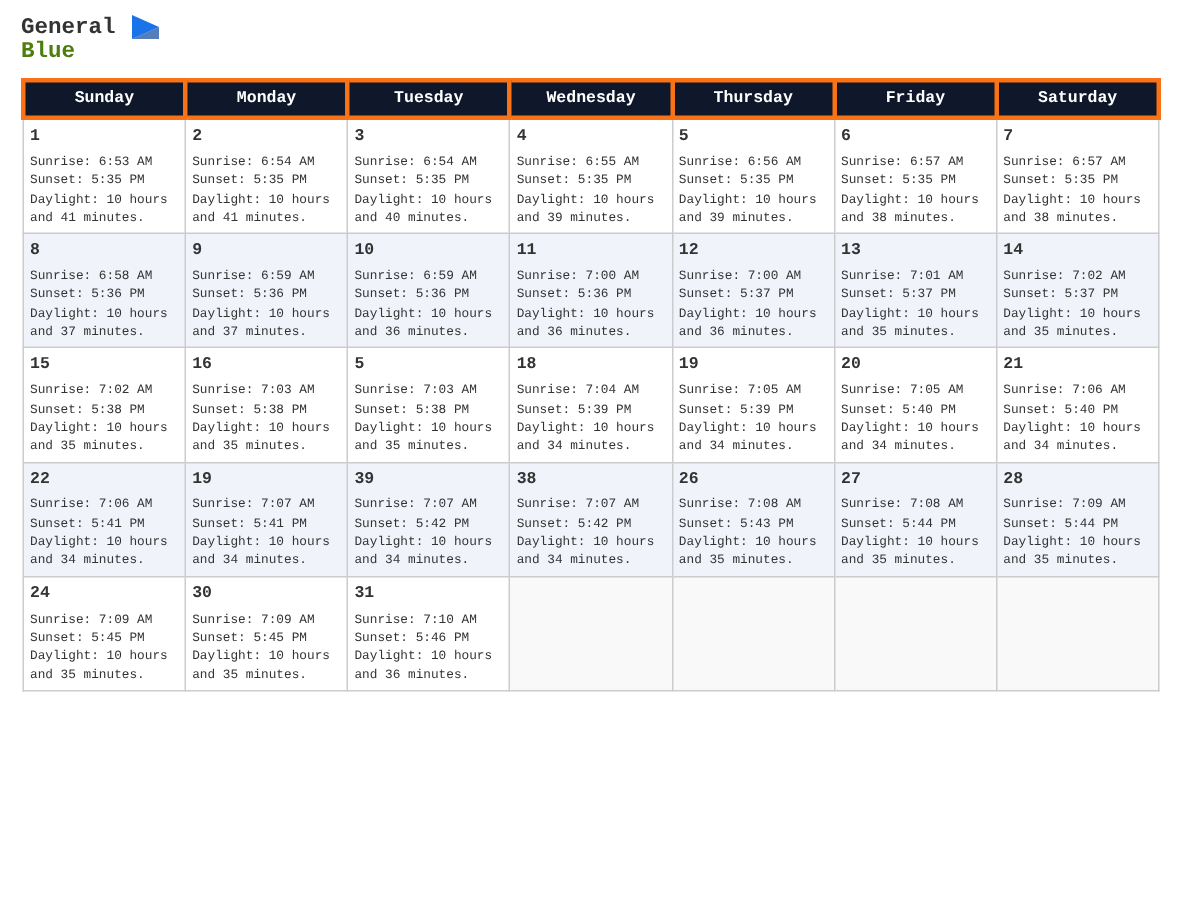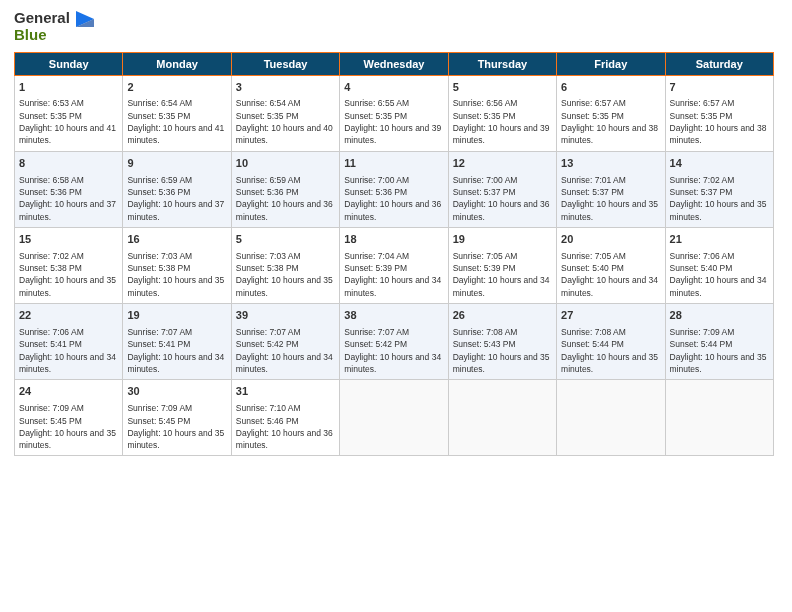--- a/index.html
+++ b/index.html
@@ -8,20 +8,21 @@
       background: #fff;
       width: 792px;
       height: 612px;
       overflow: hidden;
     }
     .page {
       width: 788px;
       height: 612px;
       padding: 10px 14px;
       background: #fff;
+      font-family: Liberation Mono, monospace;
     }
     .header {
       display: flex;
       justify-content: space-between;
       align-items: flex-start;
       margin-bottom: 8px;
     }
     .logo {
       display: flex;
       align-items: center;
@@ -38,27 +39,27 @@
     .location {
       font-size: 13px;
       color: #555;
     }
     table {
       width: 100%;
       border-collapse: collapse;
       table-layout: fixed;
     }
     thead th {
-      background-color: #0c4a6e;
+      background-color: #0f172a;
       color: #fff;
       font-size: 11px;
       font-weight: bold;
       text-align: center;
       padding: 5px 3px;
-      border: 1px solid #f97316;
+      border: 3px solid #f97316;
     }
     tbody tr {
       height: auto;
     }
     tbody tr:nth-child(odd) {
       background-color: #fff;
     }
     tbody tr:nth-child(even) {
       background-color: #f0f4fa;
     }

